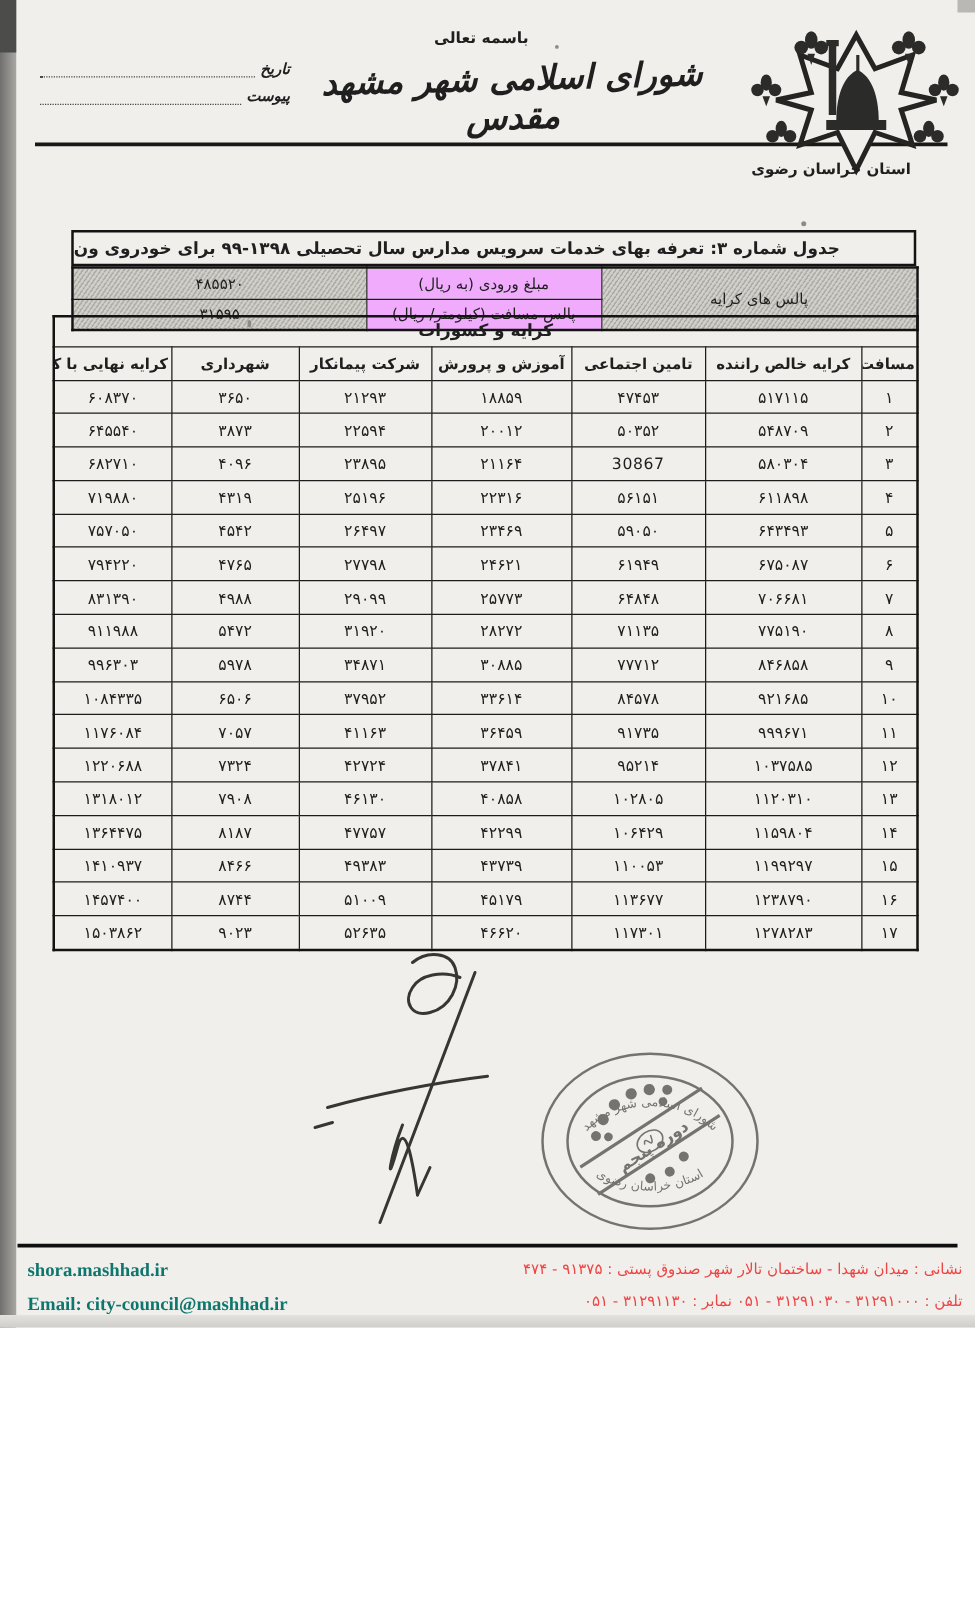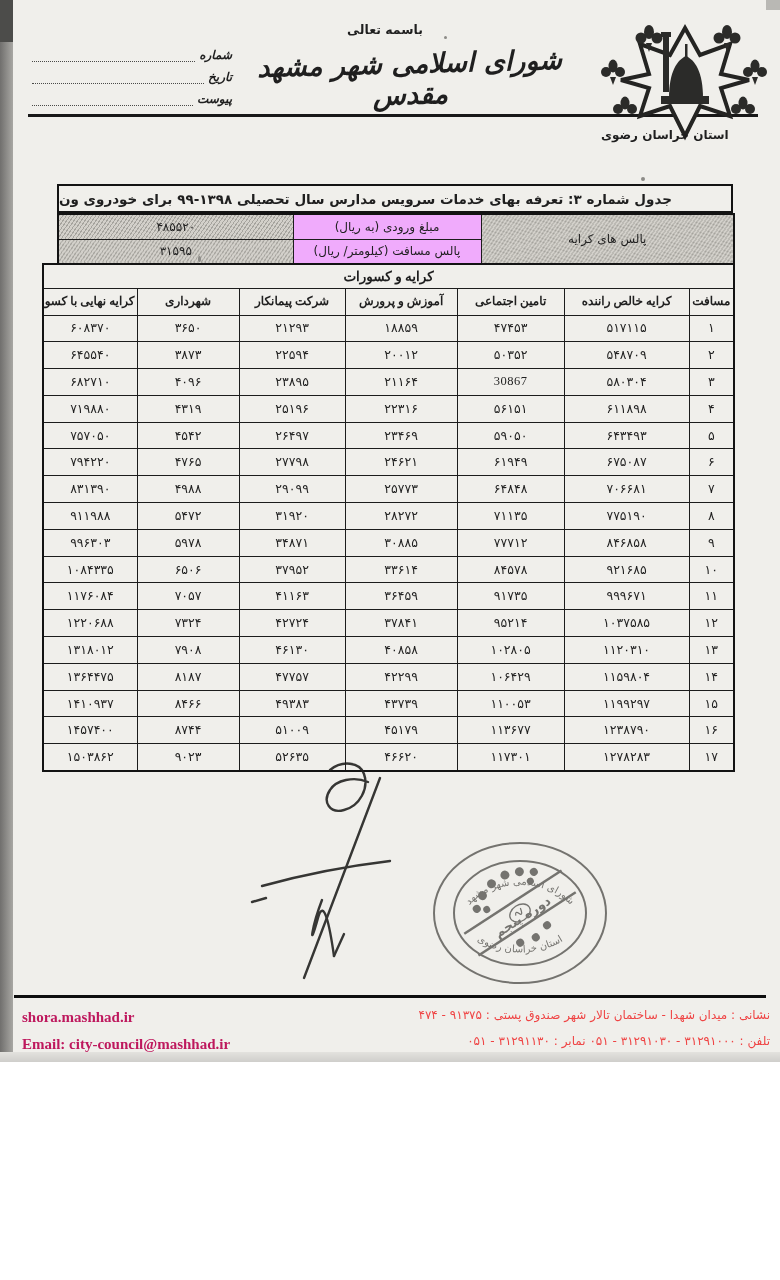--- a/index.html
+++ b/index.html
@@ -40,53 +40,49 @@
     overflow:hidden;white-space:nowrap;padding:0 2px;box-sizing:border-box;}
   .pulse-table{position:absolute;left:57px;top:213px;width:676px;direction:rtl;
     border:2px solid #131313;}
   .pulse-table td{height:25px;font-size:12px;}
   .pulse-label{background:#f0abfc;}
   .pulse-value{font-size:13px;letter-spacing:1px;}
   .shade{background-color:#d4d2cc;
     background-image:repeating-linear-gradient(125deg,rgba(110,108,102,.45) 0 1px,rgba(210,208,202,.85) 1px 3px);margin-left:12px;}
   .pulse-section{font-size:12.5px;}
 
-  .main-table{position:absolute;left:42px;top:263px;width:691px;direction:rtl;
-    border:2.5px solid #131313;font-family:Liberation Serif, serif;}
+  .main-table{position:absolute;left:42px;top:252px;width:691px;direction:rtl;
+    border:2.5px solid #131313;}
   .main-table .banner{height:24px;font-weight:bold;font-size:13.5px;border-bottom:1.5px solid #1c1c1c;}
   .main-table th{height:27px;font-weight:bold;font-size:12px;}
   .main-table td{height:26.8px;font-size:12.5px;letter-spacing:.5px;}
 
   .sig-svg{position:absolute;left:238px;top:758px;}
   .stamp-svg{position:absolute;left:428px;top:838px;opacity:.82;}
 
   .footer-line{position:absolute;left:14px;top:995px;width:752px;height:3px;background:#0e0e0e;}
   .footer-left{position:absolute;left:22px;top:1004px;font-family:"Liberation Serif","DejaVu Serif",serif;
-    font-weight:bold;font-size:15px;line-height:27px;color:#be185d;}
+    font-weight:bold;font-size:15px;line-height:27px;color:#0f766e;}
   .footer-right{position:absolute;left:388px;top:1002px;width:382px;direction:rtl;text-align:right;
     font-size:12px;line-height:26px;color:#ef4444;}
   .speck{position:absolute;background:#8c8b87;border-radius:50%;}
 </style>
 </head>
 <body>
 
 <div class="paper"></div>
 <div class="edge-left"></div>
 <div class="edge-corner"></div>
 <div class="edge-topright"></div>
 <div class="edge-bottom"></div>
 
 <div class="bismillah">باسمه تعالی</div>
 <div class="callig">شورای اسلامی شهر مشهد مقدس</div>
 
 <div class="form-block">
-  <div class="form-row">
-    <span class="form-label">شماره</span>
-    <span class="form-line"></span>
-  </div>
   <div class="form-row">
     <span class="form-label">تاریخ</span>
     <span class="form-line"></span>
   </div>
   <div class="form-row">
     <span class="form-label">پیوست</span>
     <span class="form-line"></span>
   </div>
 </div>
 

